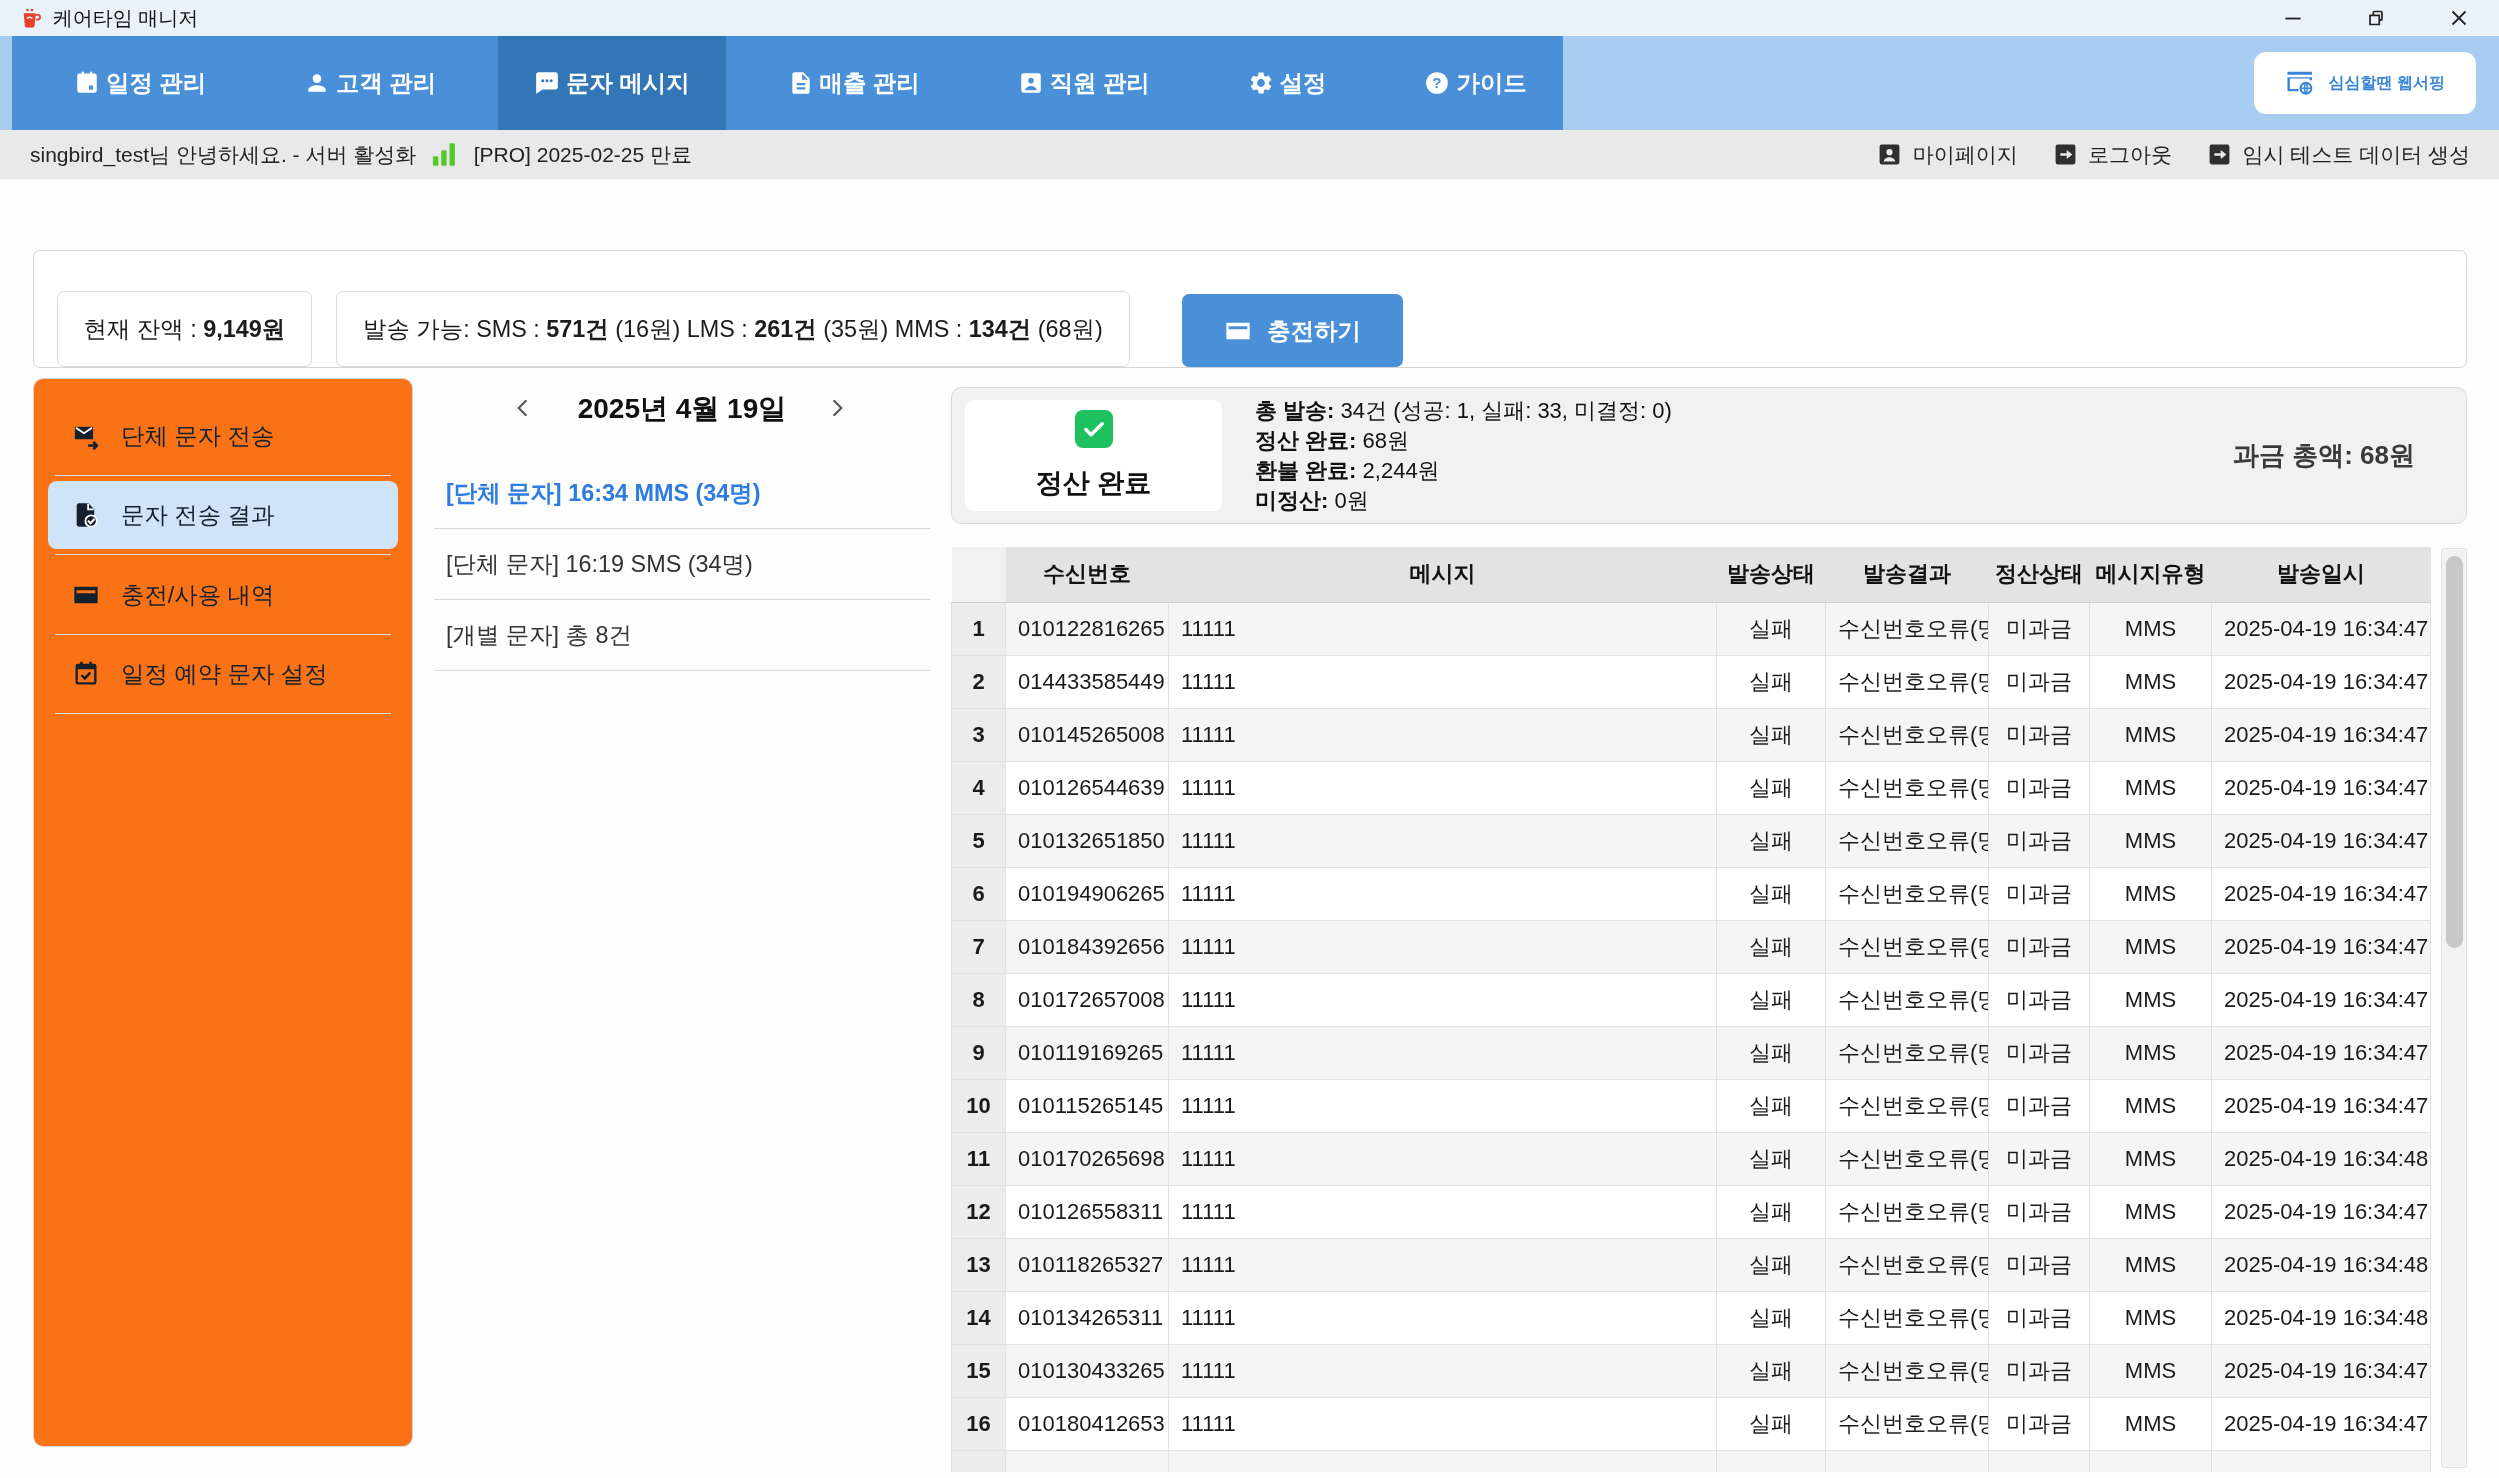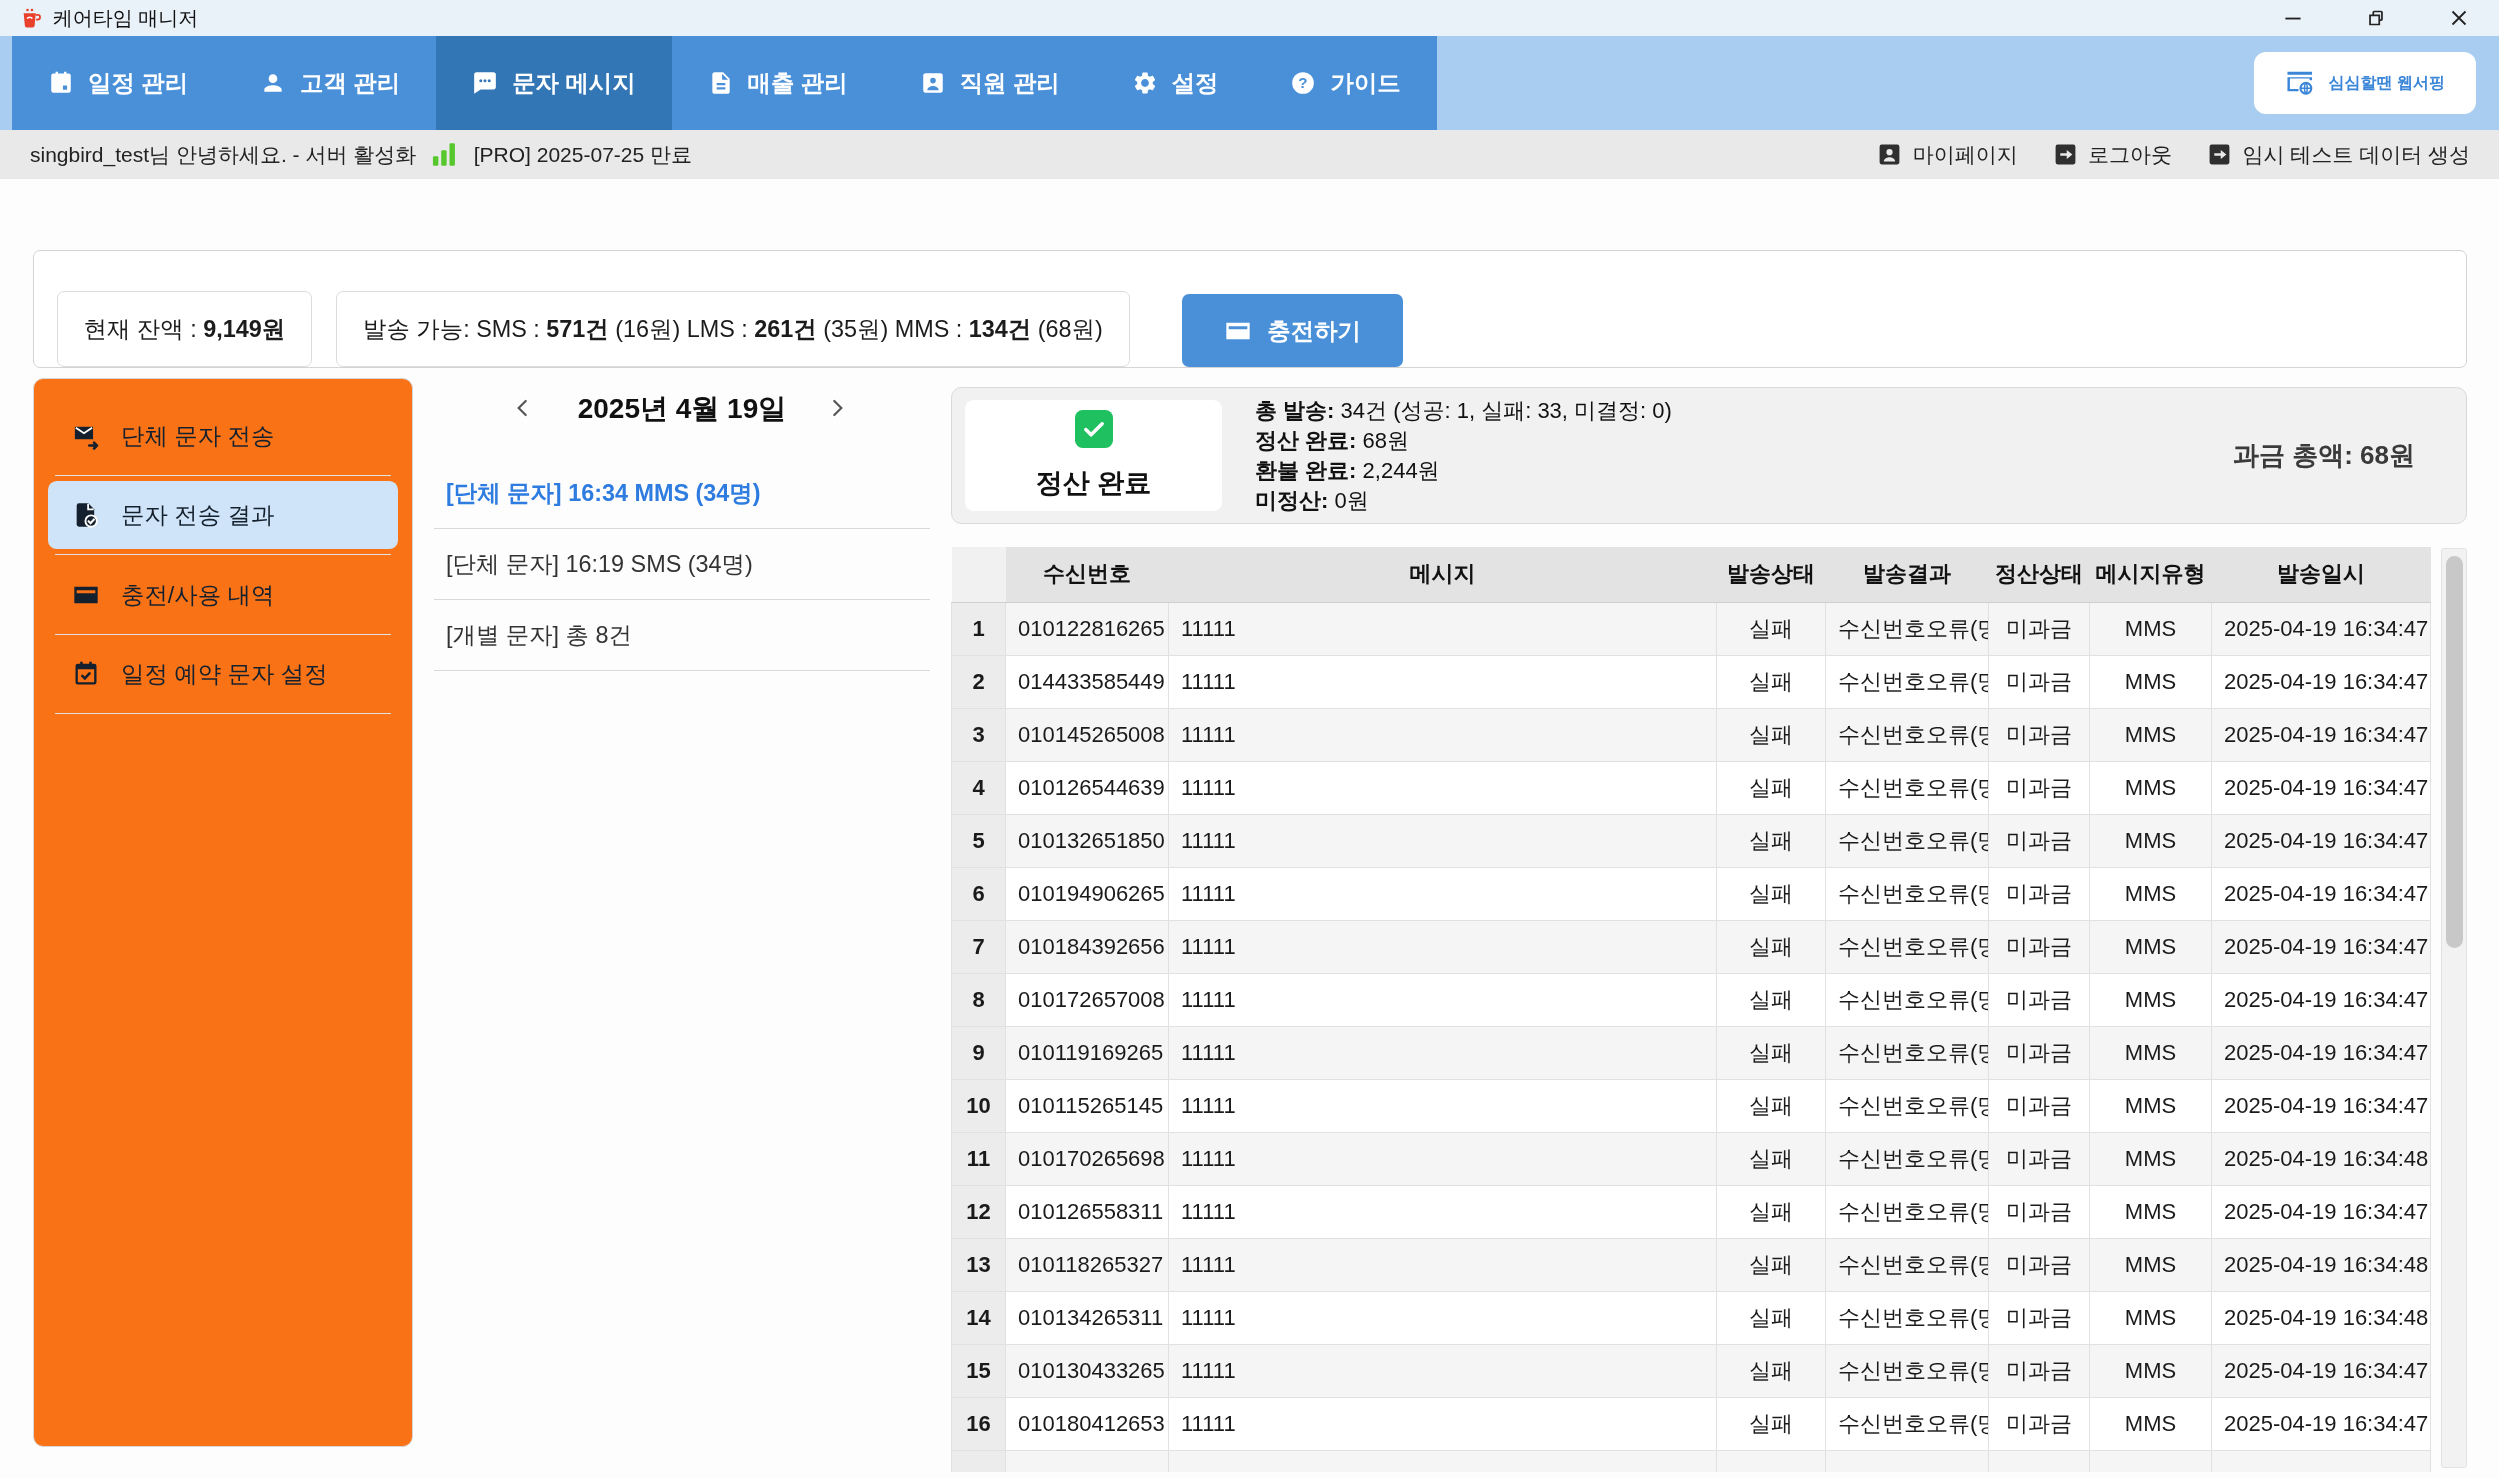--- a/index.html
+++ b/index.html
@@ -13,21 +13,21 @@
   .titlebar .icon { width:23.4px; height:23.4px; }
   .app-title { font-size:20px; color:#111; }
   .win-controls { margin-left:auto; display:flex; align-items:center; height:100%; }
   .win-btn { width:83px; height:100%; display:flex; align-items:center; justify-content:center; background:transparent; border:none; cursor:pointer; }
   .win-btn .icon { width:26px; height:26px; }
 
   
   .navbar { height:94px; background:#a9cdf0; display:flex; align-items:stretch; }
   .nav-strip { width:12px; background:#a9cdf0; }
   .nav-tabs { display:flex; background:#4a90d9; }
-  .tab { display:flex; align-items:center; gap:14px; padding:8px 36px; color:#fff; font-size:23.4px; font-weight:700; cursor:pointer; }
+  .tab { display:flex; align-items:center; gap:6px; padding:8px 36px; color:#fff; font-size:23.4px; font-weight:700; cursor:pointer;margin-left:26px; }
   .tab.active { background:#3276b5; }
   .nav-fill { flex:1; display:flex; align-items:center; justify-content:flex-end; padding-right:24px; }
   .web-btn { background:#fff; border:none; border-radius:12px; height:62px; padding:0 31px; font-size:16px; font-weight:700; color:#3c86d8; display:flex; align-items:center; gap:14px; cursor:pointer; font-family:inherit; }
   .web-btn .icon { width:29.5px; height:29.5px; }
 
   
   .statusbar { height:49px; background:#e9e9e9; display:flex; align-items:center; padding:0 30px; font-size:21px; color:#222; }
   .status-left { display:flex; align-items:center; gap:14px; }
   .signal { width:29.5px; height:26px; }
   .status-right { margin-left:auto; display:flex; align-items:center; gap:35px; }
@@ -203,21 +203,21 @@
   <div class="statusbar">
     <div class="status-left">
       <span>singbird_test님 안녕하세요. - 서버 활성화</span>
       <span class="icon signal">
           <svg viewBox="0 0 24 22">
             <rect x="2" y="12" width="4.6" height="8" rx="1" fill="#56c72c"></rect>
             <rect x="9" y="7" width="4.6" height="13" rx="1" fill="#56c72c"></rect>
             <rect x="16" y="1" width="4.6" height="19" rx="1" fill="#56c72c"></rect>
           </svg>
         </span>
-      <span>[PRO] 2025-07-25 만료</span>
+      <span>[PRO] 2025-02-25 만료</span>
     </div>
     <div class="status-right">
         <div class="status-link">
           <span class="icon">
             <svg viewBox="0 0 24 24" fill="#2f2f2f">
               <path fill-rule="evenodd" d="M4.5 2.5h15a2 2 0 0 1 2 2v15a2 2 0 0 1-2 2h-15a2 2 0 0 1-2-2v-15a2 2 0 0 1 2-2zM12 6.8a3 3 0 1 0 0 6 3 3 0 0 0 0-6zM6.6 18.6v-.3c0-2.4 3.6-3.7 5.4-3.7s5.4 1.3 5.4 3.7v.3H6.6z"></path>
             </svg>
           </span>
           <span>마이페이지</span>
         </div>

